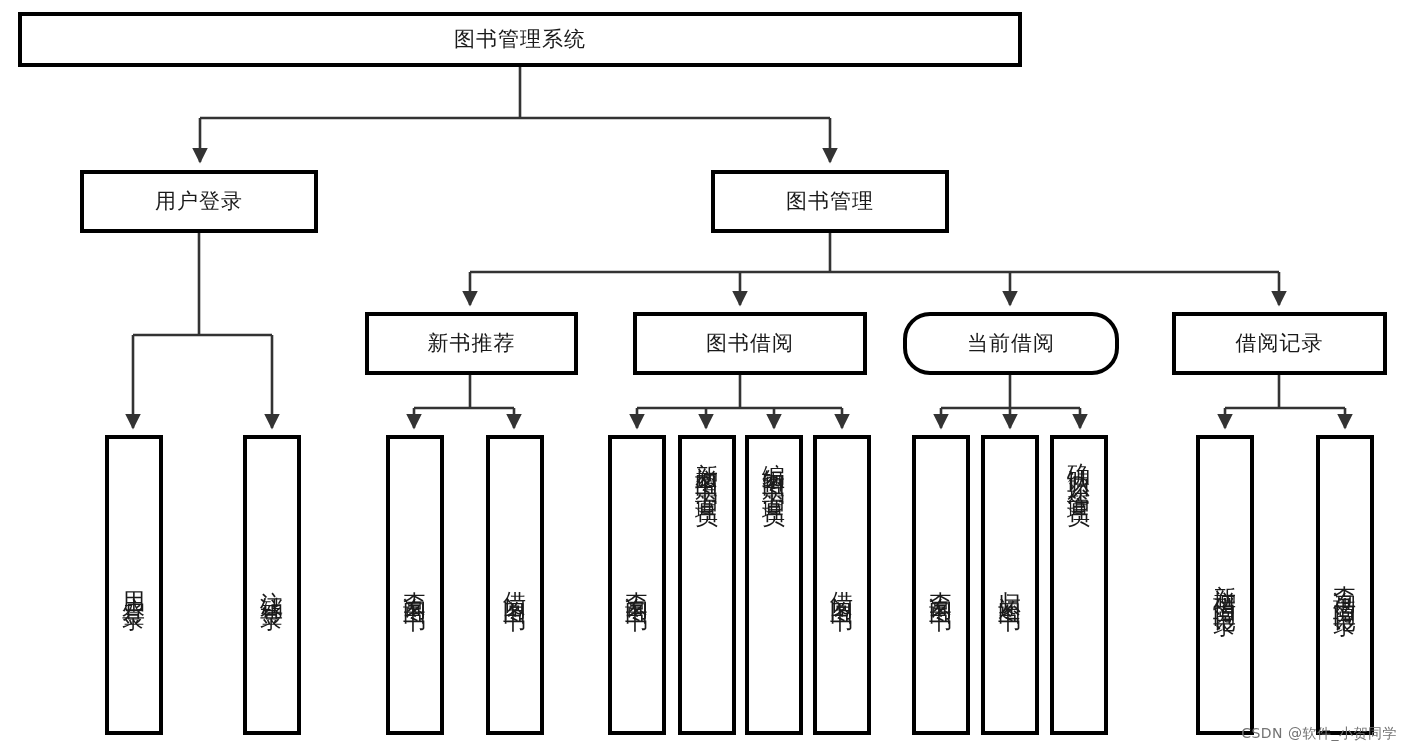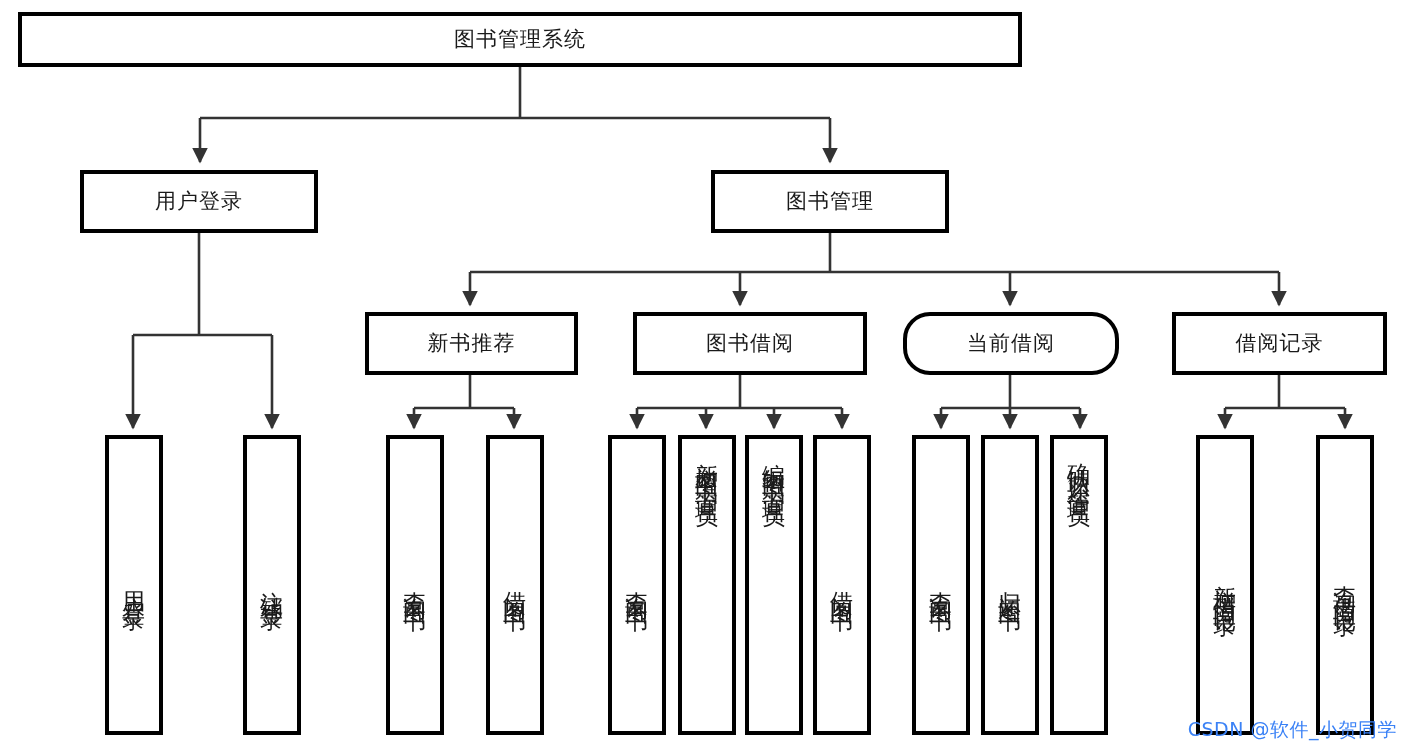--- a/index.html
+++ b/index.html
@@ -63,22 +63,22 @@
   
   .node.v.center{
     align-items:center;
     padding-top:0;
   }
   
   #watermark{
     position:absolute;
     right:8px;
     bottom:4px;
-    font-size:19px;
-    color:#3b82f6;
+    font-size:14px;
+    color:#737373;
     z-index:5;
     white-space:nowrap;
     letter-spacing:0.5px;
   }
 </style>
 </head>
 <body>
 
 <div id="canvas">
 

